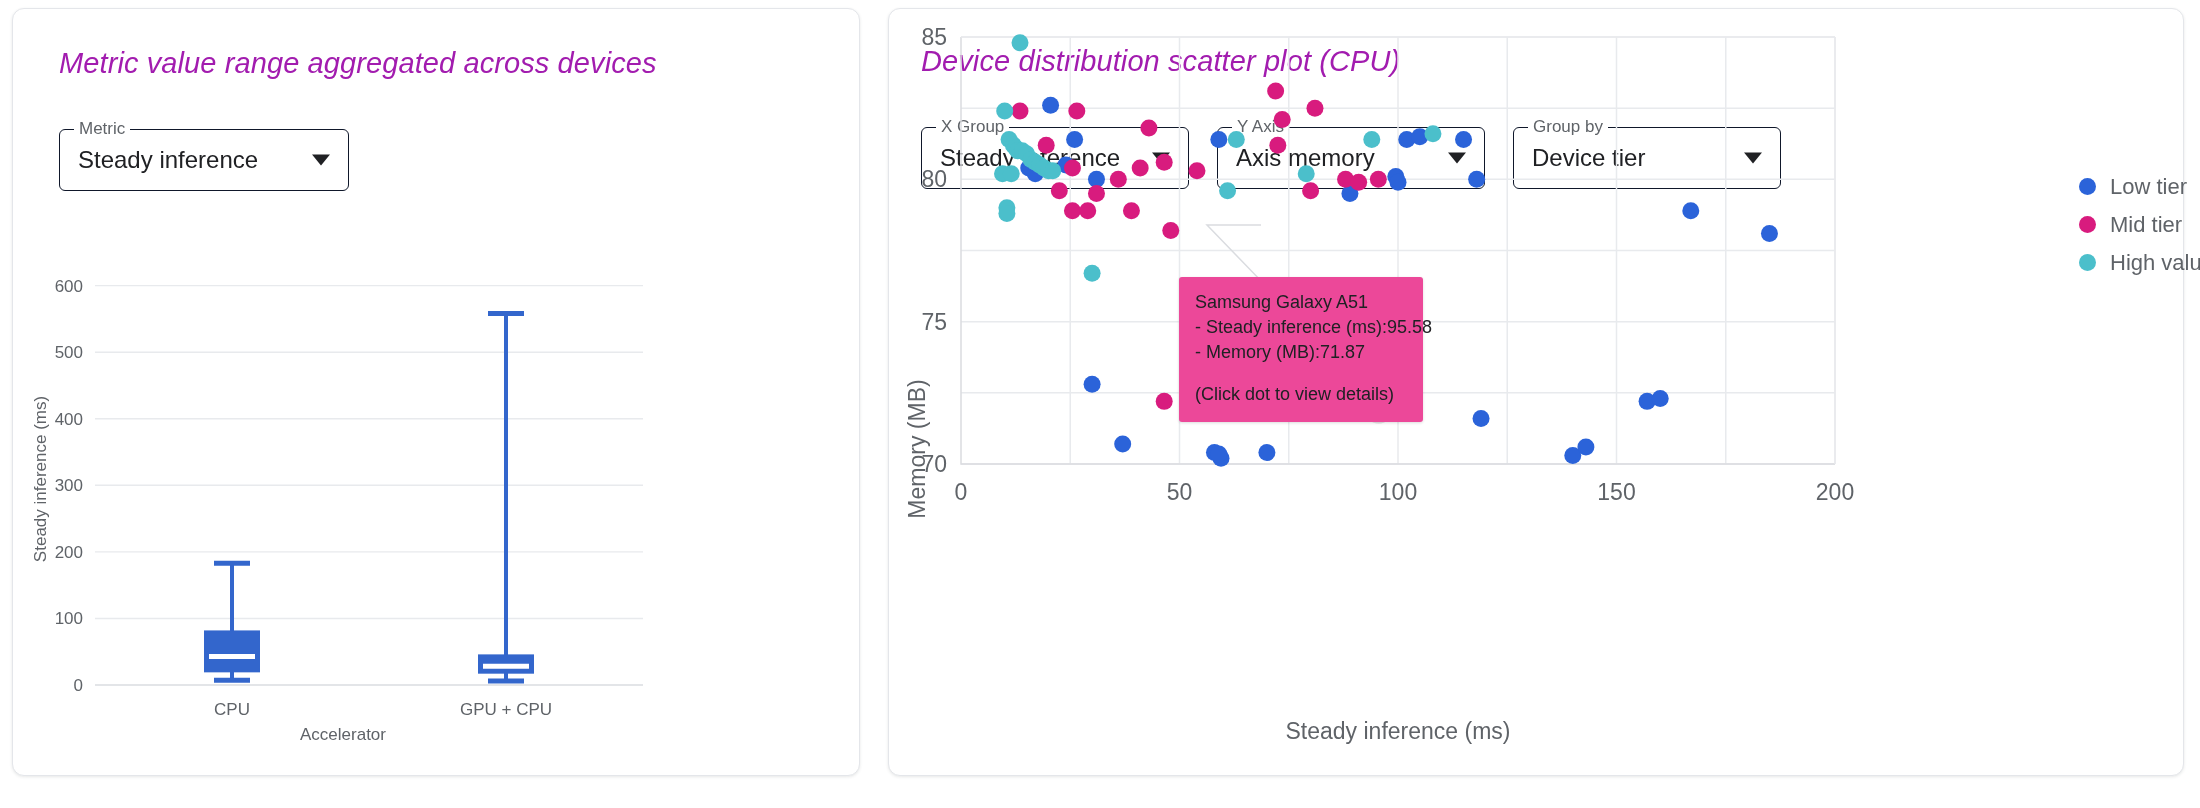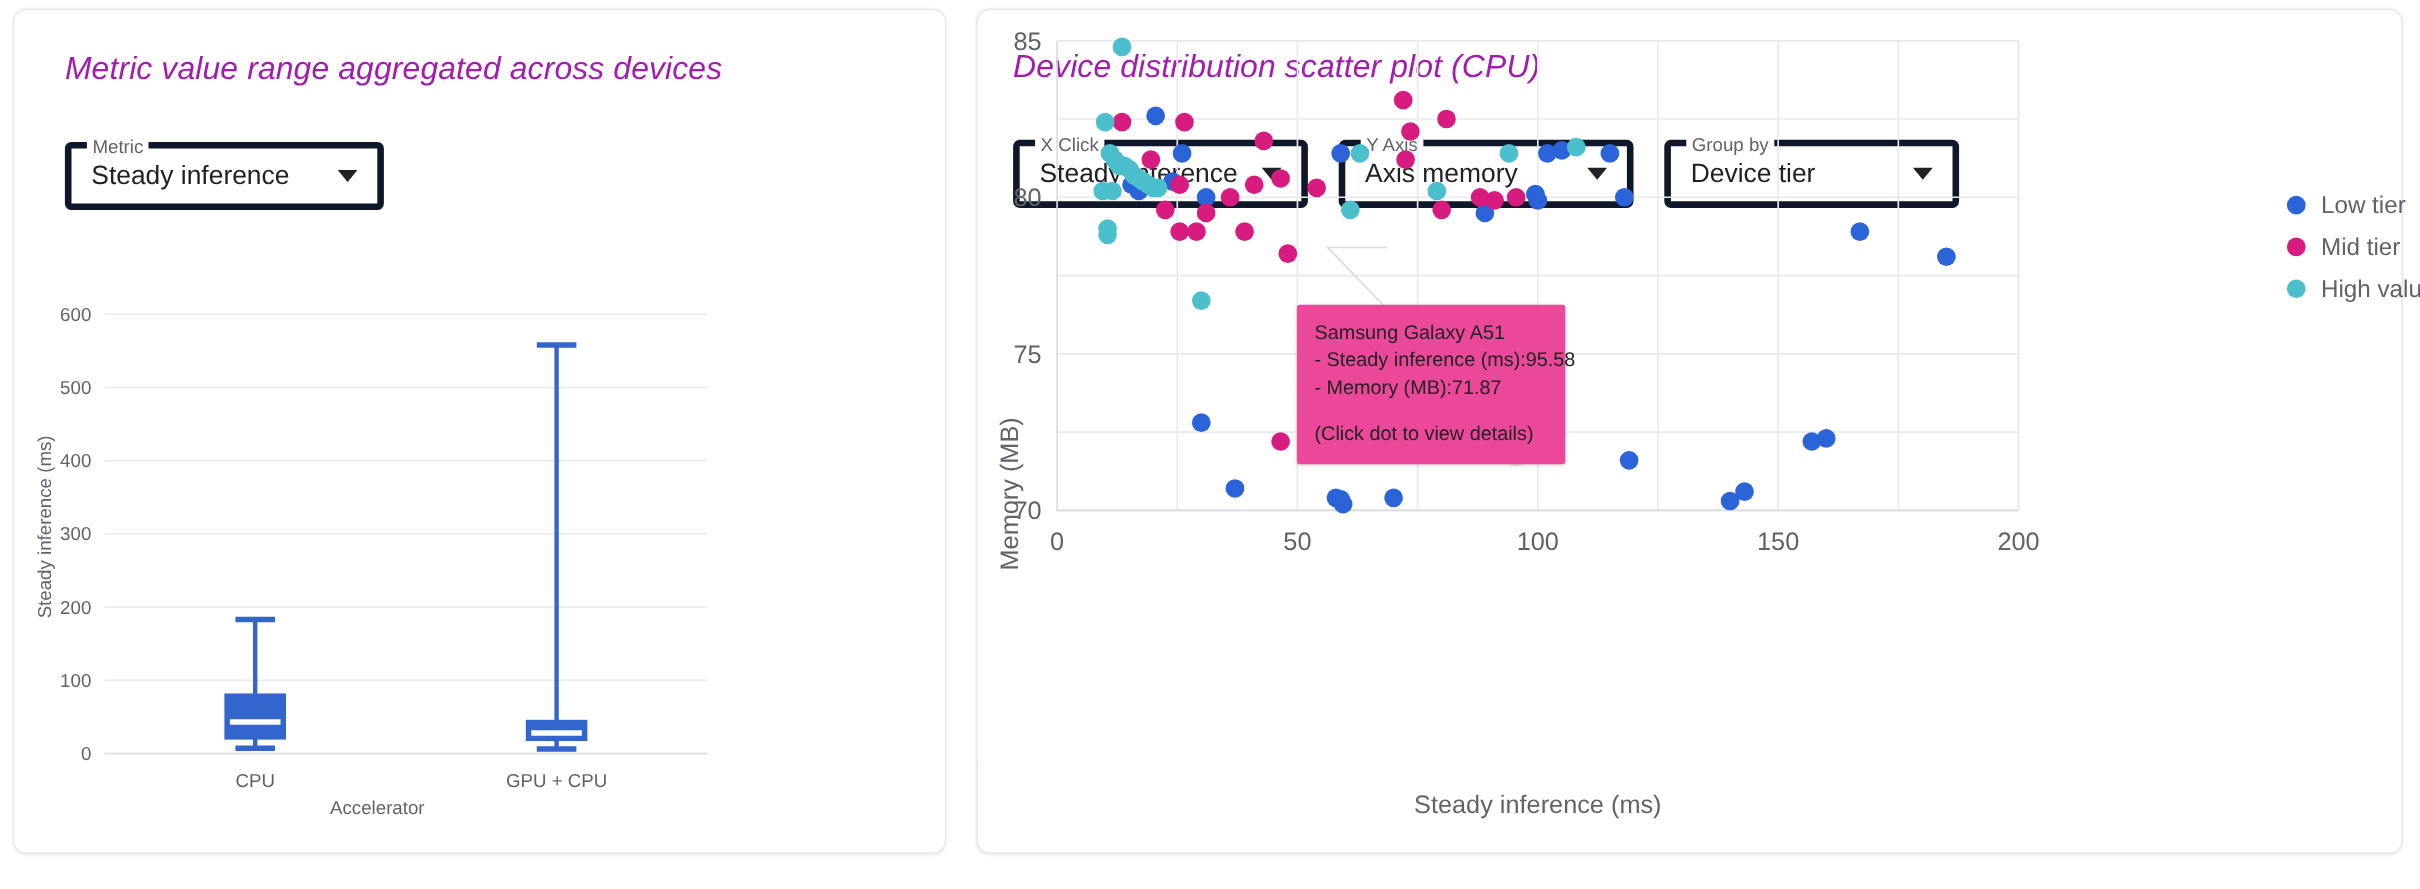--- a/index.html
+++ b/index.html
@@ -34,21 +34,21 @@
     letter-spacing: .1px;
     white-space: nowrap;
     font-style: italic;
   }
   #scatter-card .card-title { left: 32px; top: 36px; }
 
   
   .mat-select {
     position: absolute;
     height: 62px;
-    border: 6px solid #0f172a;
+    border: 1px solid #0f172a;
     border-radius: 6px;
     background: #fff;
     cursor: pointer;
   }
   .mat-select .notch-label {
     position: absolute;
     top: -11px; left: 14px;
     padding: 0 5px;
     background: #fff;
     font-size: 17px;
@@ -172,21 +172,21 @@
       <text id="bp-ytitle" class="axis-text axis-title" transform="translate(33,470) rotate(-90)" text-anchor="middle">Steady inference (ms)</text>
       <text id="bp-xtitle" class="axis-text axis-title" x="330" y="731" text-anchor="middle">Accelerator</text>
     </svg>
   </div>
 
   <div class="card" id="scatter-card">
 
     <div class="card-title">Device distribution scatter plot (CPU)</div>
 
     <div class="mat-select" id="x-axis-select">
-      <span class="notch-label">X Click</span>
+      <span class="notch-label">X Group</span>
       <span class="sel-value">Steady inference</span>
       <span class="caret"></span>
     </div>
 
     <div class="mat-select" id="y-axis-select">
       <span class="notch-label">Y Axis</span>
       <span class="sel-value">Axis memory</span>
       <span class="caret"></span>
     </div>
 

